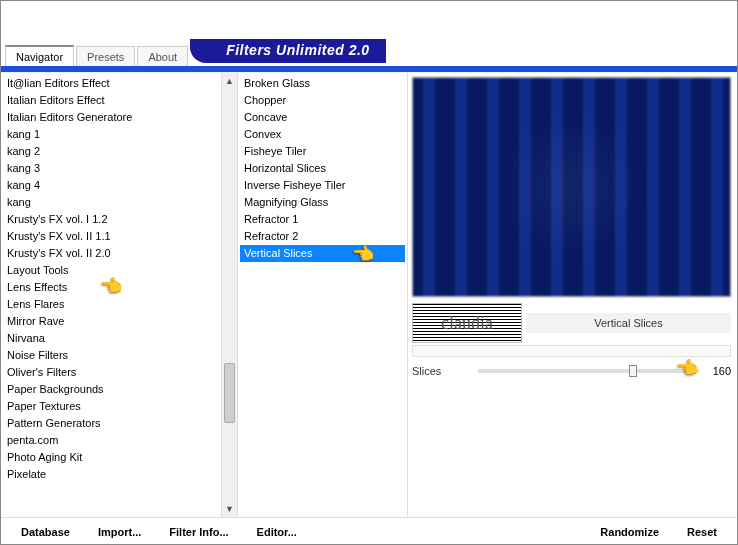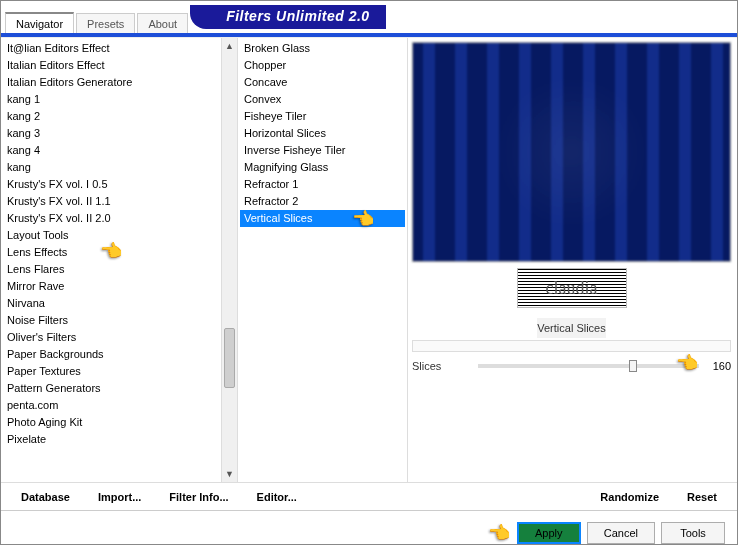--- a/index.html
+++ b/index.html
@@ -12,21 +12,22 @@
     height: 545px;
     overflow: hidden;
     position: relative;
   }
   .window { width: 738px; height: 545px; border: 1px solid #888; background:#fff; }
 
   
   .topbar {
     display:flex;
     height:36px;
-    border-bottom:4px solid #1d4ed8;
+    border-bottom:6px solid #1d4ed8;
+    margin-top:35px;
   }
   .tabs { display:flex; padding-left:4px; align-items:flex-end; }
   .tab {
     padding:4px 10px 3px;
     font-size:11px;
     border:1px solid #ccc;
     border-bottom:none;
     margin-right:2px;
     background:#f6f6f6;
     color:#555;
@@ -84,21 +85,21 @@
   .preview-img {
     width:100%; height:220px;
     background:
       radial-gradient(circle at 50% 50%, rgba(255,255,255,0.05), rgba(0,0,0,0) 40%),
       repeating-linear-gradient(90deg, #1a2a66 0 10px, #243a88 10px 22px, #1a2a66 22px 32px),
       linear-gradient(#16245a,#16245a);
     border:1px solid #999;
     margin-bottom:6px;
     filter: blur(1px) contrast(1.2);
   }
-  .prev-headrow { display:flex; align-items:center; gap:10px; margin-bottom:2px;flex-direction:column;}
+  .prev-headrow { display:flex; align-items:center; gap:4px; margin-bottom:2px;}
   .claudia {
     width:110px; height:40px; border:1px solid #bbb; background:
       repeating-linear-gradient(#000 0 1px, #fff 1px 3px);
     display:flex; align-items:center; justify-content:center;
   }
   .claudia span {
     font-family: "Brush Script MT", cursive;
     font-size:18px; color:#555;
   }
   .filtertitle {
@@ -170,21 +171,21 @@
       <div class="listwrap">
         <ul class="list" id="cat-list">
             <li>It@lian Editors Effect</li>
             <li>Italian Editors Effect</li>
             <li>Italian Editors Generatore</li>
             <li>kang 1</li>
             <li>kang 2</li>
             <li>kang 3</li>
             <li>kang 4</li>
             <li>kang</li>
-            <li>Krusty's FX vol. I 0.5</li>
+            <li>Krusty's FX vol. I 1.2</li>
             <li>Krusty's FX vol. II 1.1</li>
             <li>Krusty's FX vol. II 2.0</li>
             <li>Layout Tools</li>
             <li>Lens Effects</li>
             <li>Lens Flares</li>
             <li>Mirror Rave</li>
             <li>Nirvana</li>
             <li>Noise Filters</li>
             <li>Oliver's Filters</li>
             <li>Paper Backgrounds</li>

